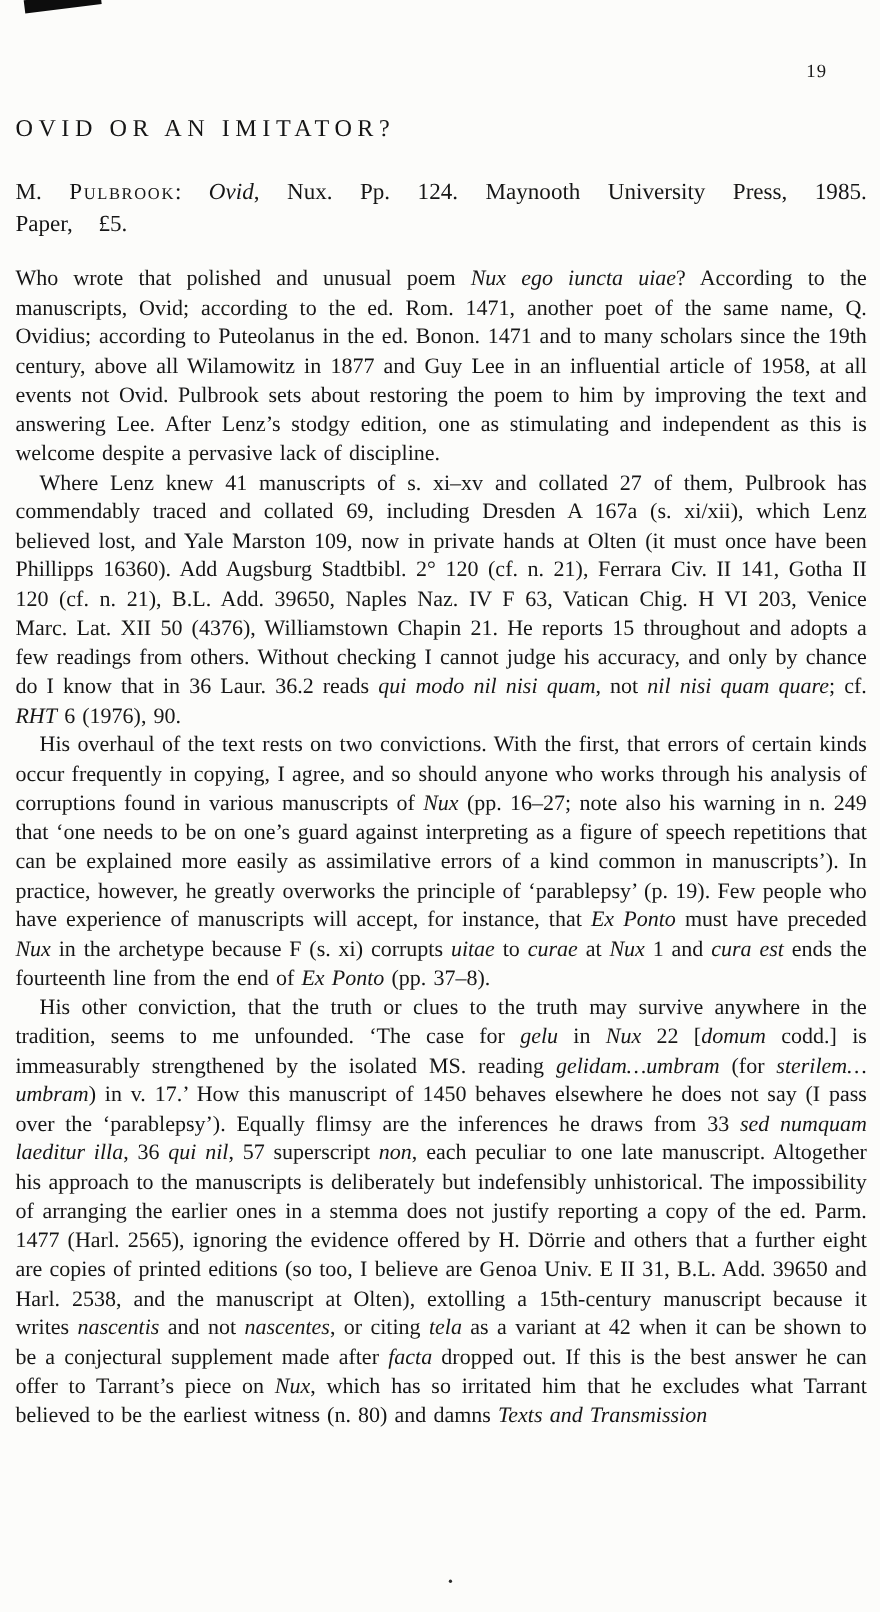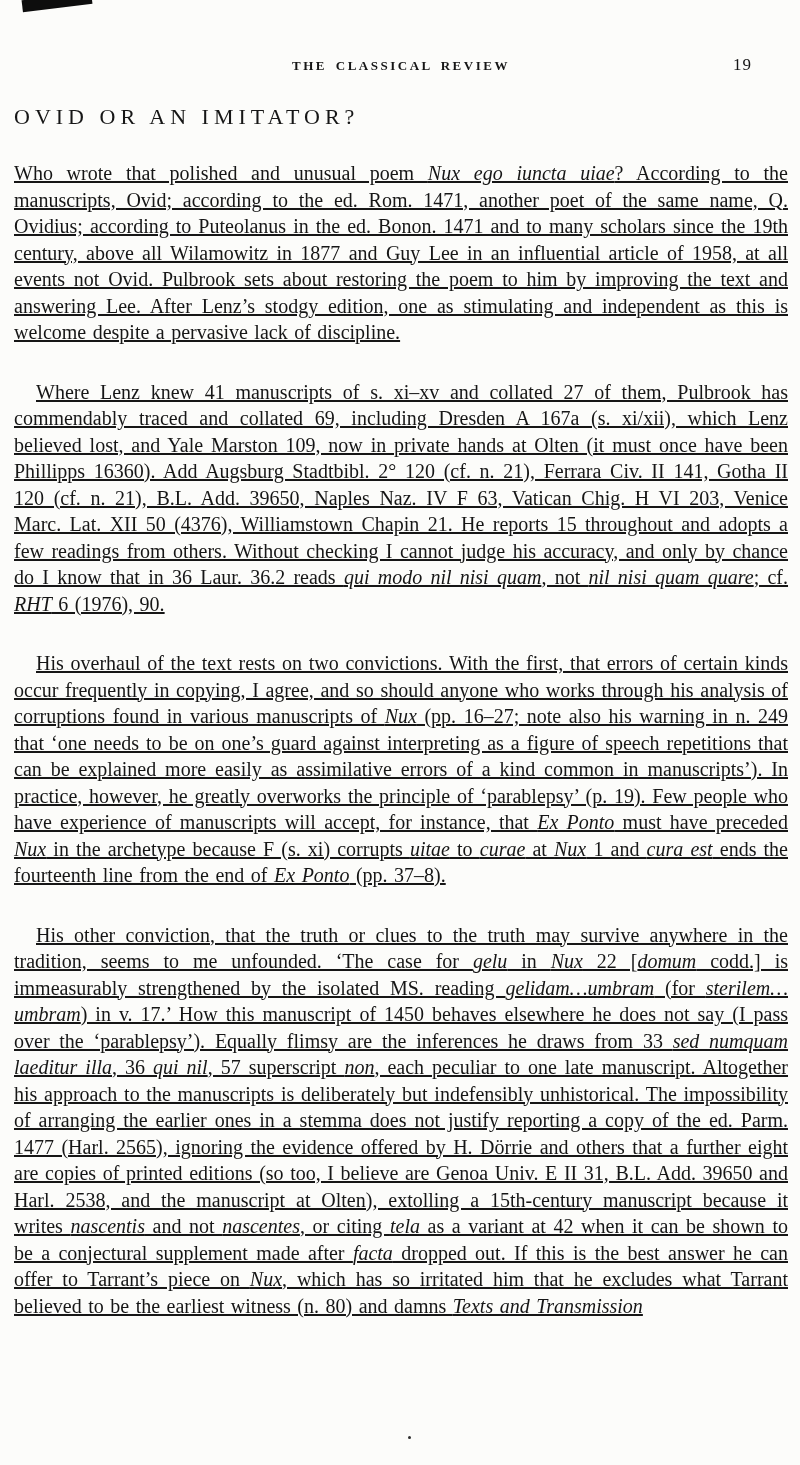--- a/index.html
+++ b/index.html
@@ -59,48 +59,47 @@
     text-align: justify;
     word-spacing: 18px;
     margin: 0 0 22px 0;
   }
   .body-text p {
     margin: 0;
     font-size: 20px;
     line-height: 26.5px;
     text-align: justify;
     word-spacing: 1.5px;
-    text-decoration: underline;
   }
-  .body-text p.indent { text-indent: 22px; margin-top: 33px; }
+  .body-text p.indent { text-indent: 22px; }
   .it { font-style: italic; }
   .sc { font-variant: small-caps; letter-spacing: 1.5px; }
   .ink-dot {
     position: absolute;
     left: 408px;
     top: 1436px;
     width: 3px;
     height: 3px;
     border-radius: 50%;
     background: #2e2e2e;
   }
 </style>
 </head>
 <body>
 
 <div class="page">
   <div class="corner-mark"></div>
 
   <header class="header">
-    <div class="journal">THE CLASSICAL REVIEW</div>
     <div class="page-number">19</div>
   </header>
 
   <h1 class="title">OVID OR AN IMITATOR?</h1>
 
+  <p class="citation"><span>M. </span><span class="sc">Pulbrook</span><span>: </span><span class="it">Ovid</span><span>, Nux. Pp. 124. Maynooth University Press, 1985. Paper, £5.</span></p>
 
   <main class="body-text">
     <p><span>Who wrote that polished and unusual poem </span><span class="it">Nux ego iuncta uiae</span><span>? According to the manuscripts, Ovid; according to the ed. Rom. 1471, another poet of the same name, Q. Ovidius; according to Puteolanus in the ed. Bonon. 1471 and to many scholars since the 19th century, above all Wilamowitz in 1877 and Guy Lee in an influential article of 1958, at all events not Ovid. Pulbrook sets about restoring the poem to him by improving the text and answering Lee. After Lenz’s stodgy edition, one as stimulating and independent as this is welcome despite a pervasive lack of discipline.</span></p>
     <p class="indent"><span>Where Lenz knew 41 manuscripts of s. xi–xv and collated 27 of them, Pulbrook has commendably traced and collated 69, including Dresden A 167a (s. xi/xii), which Lenz believed lost, and Yale Marston 109, now in private hands at Olten (it must once have been Phillipps 16360). Add Augsburg Stadtbibl. 2° 120 (cf. n. 21), Ferrara Civ. II 141, Gotha II 120 (cf. n. 21), B.L. Add. 39650, Naples Naz. IV F 63, Vatican Chig. H VI 203, Venice Marc. Lat. XII 50 (4376), Williamstown Chapin 21. He reports 15 throughout and adopts a few readings from others. Without checking I cannot judge his accuracy, and only by chance do I know that in 36 Laur. 36.2 reads </span><span class="it">qui modo nil nisi quam</span><span>, not </span><span class="it">nil nisi quam quare</span><span>; cf. </span><span class="it">RHT</span><span> 6 (1976), 90.</span></p>
     <p class="indent"><span>His overhaul of the text rests on two convictions. With the first, that errors of certain kinds occur frequently in copying, I agree, and so should anyone who works through his analysis of corruptions found in various manuscripts of </span><span class="it">Nux</span><span> (pp. 16–27; note also his warning in n. 249 that ‘one needs to be on one’s guard against interpreting as a figure of speech repetitions that can be explained more easily as assimilative errors of a kind common in manuscripts’). In practice, however, he greatly overworks the principle of ‘parablepsy’ (p. 19). Few people who have experience of manuscripts will accept, for instance, that </span><span class="it">Ex Ponto</span><span> must have preceded </span><span class="it">Nux</span><span> in the archetype because F (s. xi) corrupts </span><span class="it">uitae</span><span> to </span><span class="it">curae</span><span> at </span><span class="it">Nux</span><span> 1 and </span><span class="it">cura est</span><span> ends the fourteenth line from the end of </span><span class="it">Ex Ponto</span><span> (pp. 37–8).</span></p>
     <p class="indent"><span>His other conviction, that the truth or clues to the truth may survive anywhere in the tradition, seems to me unfounded. ‘The case for </span><span class="it">gelu</span><span> in </span><span class="it">Nux</span><span> 22 [</span><span class="it">domum</span><span> codd.] is immeasurably strengthened by the isolated MS. reading </span><span class="it">gelidam…umbram</span><span> (for </span><span class="it">sterilem…umbram</span><span>) in v. 17.’ How this manuscript of 1450 behaves elsewhere he does not say (I pass over the ‘parablepsy’). Equally flimsy are the inferences he draws from 33 </span><span class="it">sed numquam laeditur illa</span><span>, 36 </span><span class="it">qui nil</span><span>, 57 superscript </span><span class="it">non</span><span>, each peculiar to one late manuscript. Altogether his approach to the manuscripts is deliberately but indefensibly unhistorical. The impossibility of arranging the earlier ones in a stemma does not justify reporting a copy of the ed. Parm. 1477 (Harl. 2565), ignoring the evidence offered by H. Dörrie and others that a further eight are copies of printed editions (so too, I believe are Genoa Univ. E II 31, B.L. Add. 39650 and Harl. 2538, and the manuscript at Olten), extolling a 15th-century manuscript because it writes </span><span class="it">nascentis</span><span> and not </span><span class="it">nascentes</span><span>, or citing </span><span class="it">tela</span><span> as a variant at 42 when it can be shown to be a conjectural supplement made after </span><span class="it">facta</span><span> dropped out. If this is the best answer he can offer to Tarrant’s piece on </span><span class="it">Nux</span><span>, which has so irritated him that he excludes what Tarrant believed to be the earliest witness (n. 80) and damns </span><span class="it">Texts and Transmission</span></p>
   </main>
 
   <div class="ink-dot"></div>
 </div>

